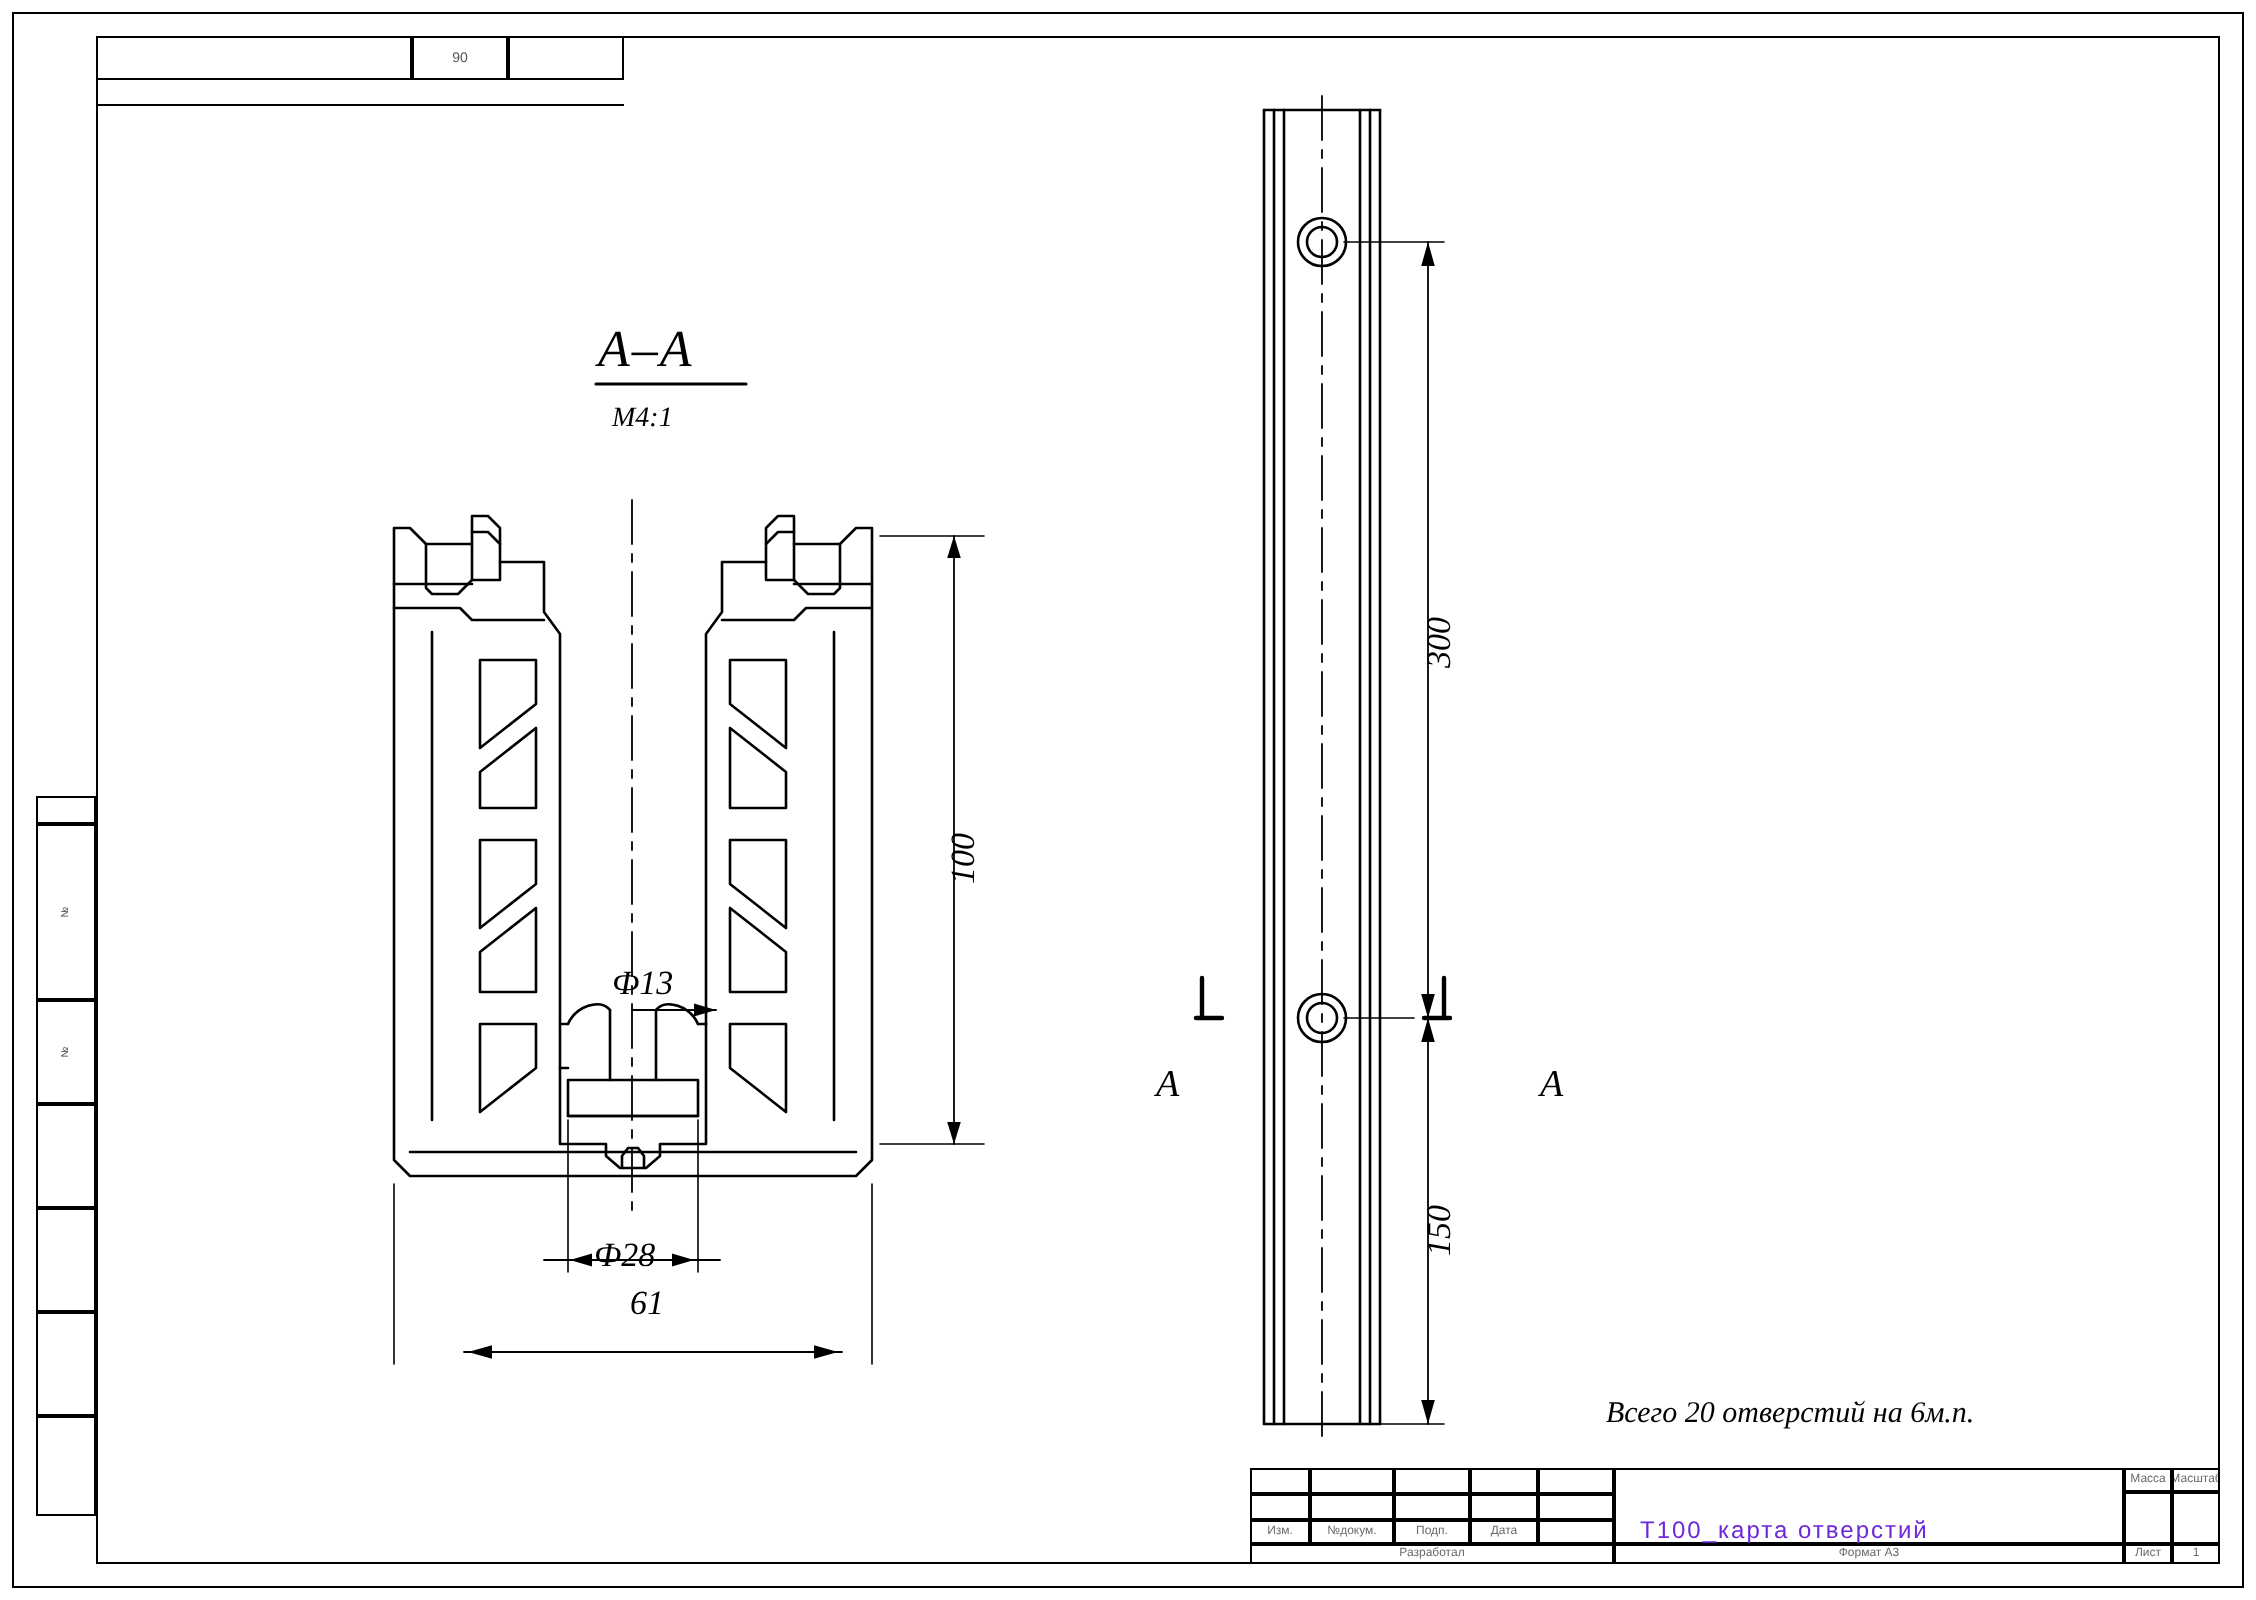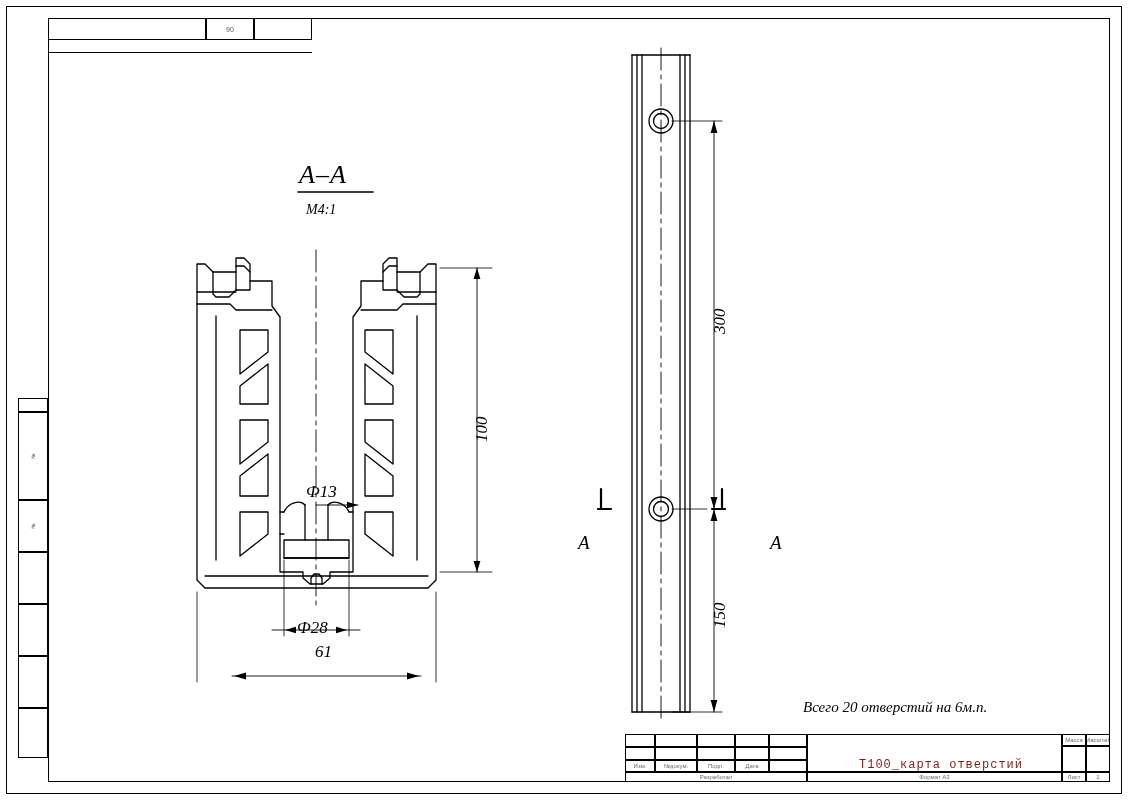--- a/index.html
+++ b/index.html
@@ -104,26 +104,25 @@
     box-sizing: border-box;
     font-size: 6px;
     color: #6a6a6a;
     display: flex;
     align-items: center;
     justify-content: center;
     overflow: hidden;
   }
   .tb-name {
     position: absolute;
-    font-family: Liberation Mono, monospace;
+    font-family: Liberation Sans, sans-serif;
     font-size: 12px;
-    color: #7f1d1d;
+    color: #6d28d9;
     letter-spacing: 1px;
     white-space: nowrap;
-    margin-left: 39px;
   }
   svg.draw {
     position: absolute;
     left: 0; top: 0;
     width: 1128px; height: 800px;
     overflow: visible;
   }
 </style>
 </head>
 <body>

